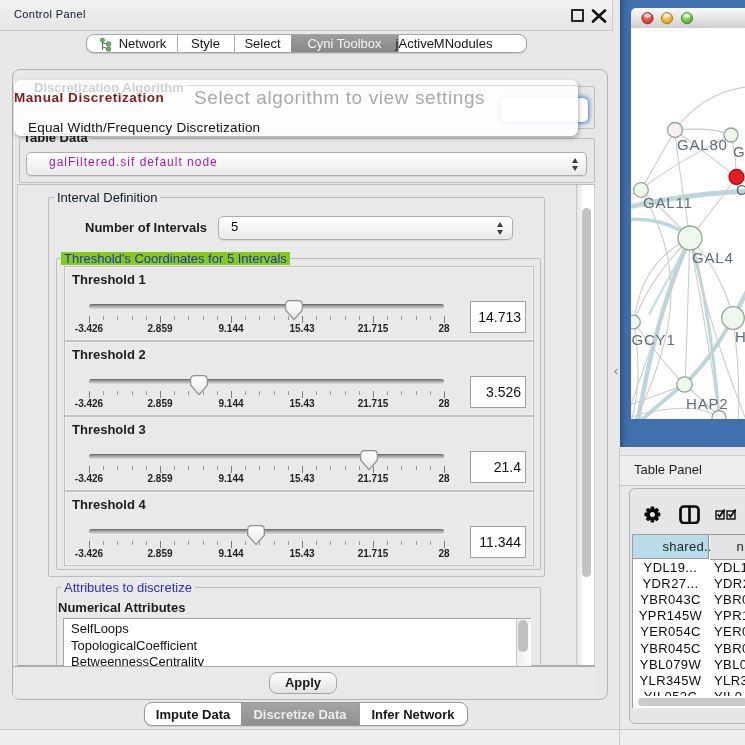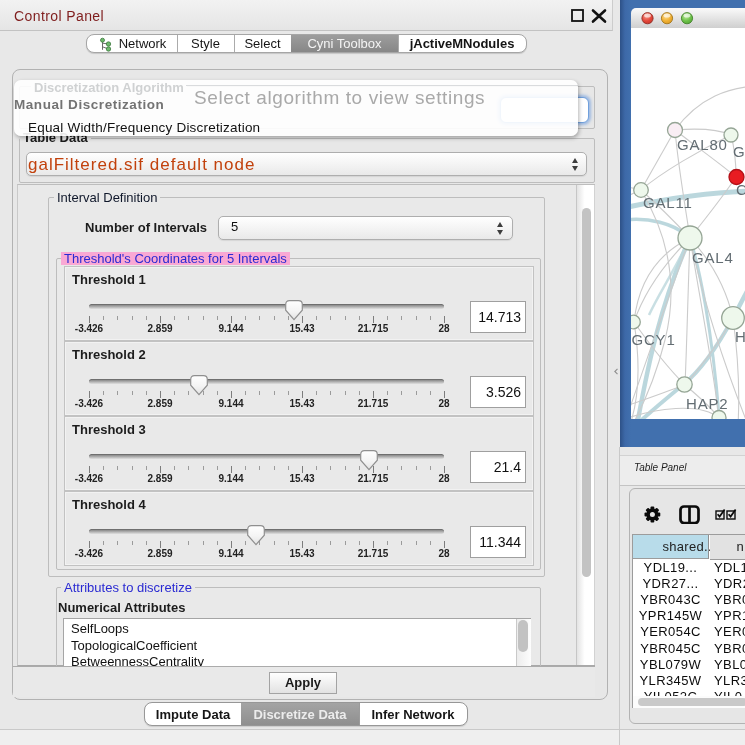--- a/index.html
+++ b/index.html
@@ -13,74 +13,74 @@
        font-size:13px;color:#151515;}
   .grp{position:absolute;border:1px solid #bdbdbd;border-radius:2px;}
   .gtitle{position:absolute;background:#e7e7e7;padding:0 3px;font-size:13px;line-height:13px;}
   .blab{font-weight:bold;font-size:13px;color:#1c1c1c;}
 </style>
 </head>
 <body>
 
 <div class="abs" style="left:0;top:0;width:612px;height:30px;
      background:linear-gradient(#f2f2f2,#e5e5e5);border-bottom:1px solid #c2c2c2;border-right:1px solid #cccccc;"></div>
-<div class="abs" style="left:14px;top:8px;font-size:14px;letter-spacing:0.4px;color:#7f1d1d;">Control Panel</div>
+<div class="abs" style="left:14px;top:8px;font-size:11px;letter-spacing:0.4px;color:#0f172a;">Control Panel</div>
 <svg class="abs" style="left:566px;top:6px;" width="46" height="20" viewBox="0 0 46 20">
   <rect x="6" y="4" width="11" height="11" fill="none" stroke="#111" stroke-width="1.8"></rect>
   <path d="M27 4.5 L39 15.5 M39 4.5 L27 15.5" stroke="#111" stroke-width="2.6" stroke-linecap="round"></path>
 </svg>
 
 <div class="abs" style="left:86px;top:34px;width:439px;height:17px;background:#ffffff;
      border:1px solid #a6a6a6;border-radius:8px;box-shadow:0 1px 1px rgba(0,0,0,0.15);overflow:hidden;">
   <div class="seg" style="left:0;width:90px;border-right:1px solid #ababab;">
     <svg width="17" height="16" viewBox="0 0 17 16" style="margin-right:4px;">
       <path d="M4.5 4.2 V13.8 M4.5 7.2 L10.5 8 M4.5 10.8 L10.5 13" stroke="#6a6a6a" stroke-width="1"></path>
       <circle cx="4.5" cy="4.2" r="2" fill="#6cb86b" stroke="#3d7a3f" stroke-width="0.8"></circle>
       <circle cx="10.5" cy="8" r="2.2" fill="#6cb86b" stroke="#3d7a3f" stroke-width="0.8"></circle>
       <circle cx="10.5" cy="13" r="2.2" fill="#6cb86b" stroke="#3d7a3f" stroke-width="0.8"></circle>
     </svg>Network</div>
   <div class="seg" style="left:90px;width:57px;border-right:1px solid #ababab;">Style</div>
   <div class="seg" style="left:147px;width:57px;border-right:1px solid #ababab;">Select</div>
   <div class="seg" style="left:204px;width:107px;border-right:1px solid #ababab;
        background:linear-gradient(#9d9d9d,#878787);color:#f4f4f4;">Cyni Toolbox</div>
-  <div class="seg" style="left:311px;width:128px;font-weight:bold;">jActiveMNodules</div>
+  <div class="seg" style="left:293px;width:128px;">jActiveMNodules</div>
 </div>
 
 <div class="abs" style="left:12px;top:69px;width:594px;height:629px;background:#e7e7e7;
      border:1px solid #b2b2b2;border-radius:8px;"></div>
 
 <div class="grp" style="left:19px;top:86px;width:574px;height:41px;"></div>
 <div class="abs blab" style="left:31px;top:80px;background:#e7e7e7;padding:0 3px;">Discretization Algorithm</div>
 <div class="abs" style="left:500px;top:97px;width:87px;height:24px;border-radius:6px;background:#fff;
      border:1.5px solid #70a0dc;box-shadow:0 0 3px 1.5px rgba(96,148,220,0.55);"></div>
 
 <div class="grp" style="left:19px;top:138px;width:574px;height:43px;"></div>
 <div class="abs blab gtitle" style="left:20px;top:131px;">Table Data</div>
 <div class="cb abs" style="left:26px;top:152px;width:559px;height:22px;"></div>
-<div class="abs" style="left:28px;top:155px;font-size:17px;letter-spacing:1px;color:#c2410c;">galFiltered.sif default node</div>
+<div class="abs" style="left:49px;top:155px;font-size:12px;letter-spacing:1px;color:#a21caf;">galFiltered.sif default node</div>
 <div class="cbarr" style="left:571.5px;top:158px;border-left:3.5px solid transparent;border-right:3.5px solid transparent;border-bottom:5px solid #3d3d3d;"></div>
 <div class="cbarr" style="left:571.5px;top:166px;border-left:3.5px solid transparent;border-right:3.5px solid transparent;border-top:5px solid #3d3d3d;"></div>
 
 <div class="abs" style="left:17px;top:184px;width:578px;height:482px;background:#e9e9e9;box-sizing:border-box;
      border-top:1px solid #bdbdbd;border-bottom:1px solid #a9a9a9;border-left:1px solid #c9c9c9;"></div>
 
 <div class="abs" style="left:576px;top:185px;width:19px;height:480px;
      background:linear-gradient(90deg,#e3e3e3,#ffffff 45%,#ffffff);border-left:1px solid #c6c6c6;border-right:1px solid #d2d2d2;box-sizing:border-box;"></div>
 <div class="abs" style="left:582px;top:208px;width:9px;height:369px;border-radius:4.5px;background:#c3c3c3;"></div>
 
 <div class="grp" style="left:48px;top:197px;width:495px;height:378px;"></div>
 <div class="gtitle" style="left:54px;top:191px;background:#e9e9e9;color:#0f172a;">Interval Definition</div>
 <div class="abs blab" style="left:85px;top:220px;">Number of Intervals</div>
 <div class="cb abs" style="left:218px;top:216px;width:293px;height:22px;"></div>
 <div class="abs" style="left:231px;top:219px;font-size:13px;color:#101010;">5</div>
 <div class="cbarr" style="left:497px;top:222px;border-left:3.5px solid transparent;border-right:3.5px solid transparent;border-bottom:5px solid #3d3d3d;"></div>
 <div class="cbarr" style="left:497px;top:230px;border-left:3.5px solid transparent;border-right:3.5px solid transparent;border-top:5px solid #3d3d3d;"></div>
 
 <div class="grp" style="left:56px;top:258px;width:483px;height:310px;"></div>
-<div class="gtitle" style="left:61px;top:252px;background:#f9a8d4;color:#2a2ad2;">Threshold's Coordinates for 5 Intervals</div>
+<div class="gtitle" style="left:61px;top:252px;background:#84cc16;color:#2a2ad2;">Threshold's Coordinates for 5 Intervals</div>
 
 <div class="abs" style="left:64px;top:266px;width:468px;height:73px;border:1px solid #c2c2c2;background:#e9e9e9;box-shadow:inset 0 0 0 1px #f2f2f2;"></div>
 <div class="abs blab" style="left:72px;top:272px;">Threshold 1</div>
 <div class="abs" style="left:89px;top:304px;width:355px;height:5px;border-radius:2.5px;background:linear-gradient(#898989,#e0e0e0);border-top:1px solid #6f6f6f;box-sizing:border-box;"></div>
 <div class="abs" style="left:89px;top:316px;width:357px;height:4px;background:repeating-linear-gradient(90deg,#9b9b9b 0 1px,transparent 1px 14.2px);"></div>
 <div class="abs" style="left:89px;top:316px;width:1px;height:7px;background:#7d7d7d;"></div>
 <div class="abs" style="left:89px;top:323px;transform:translateX(-50%);font-size:10px;font-weight:bold;color:#222;">-3.426</div>
 <div class="abs" style="left:160px;top:316px;width:1px;height:7px;background:#7d7d7d;"></div>
 <div class="abs" style="left:160px;top:323px;transform:translateX(-50%);font-size:10px;font-weight:bold;color:#222;">2.859</div>
 <div class="abs" style="left:231px;top:316px;width:1px;height:7px;background:#7d7d7d;"></div>
@@ -193,40 +193,40 @@
 
 <div class="grp" style="left:56px;top:587px;width:483px;height:100px;"></div>
 <div class="gtitle" style="left:61px;top:581px;background:#e9e9e9;color:#2a2ad2;">Attributes to discretize</div>
 <div class="abs blab" style="left:58px;top:600px;">Numerical Attributes</div>
 <div class="abs" style="left:63px;top:618px;width:466px;height:60px;background:#ffffff;border:1px solid #a5a5a5;"></div>
 <div class="abs" style="left:71px;top:621px;font-size:13px;color:#111;line-height:16.6px;">SelfLoops<br>TopologicalCoefficient<br>BetweennessCentrality</div>
 <div class="abs" style="left:516px;top:619px;width:14px;height:59px;background:linear-gradient(90deg,#ededed,#fdfdfd);border-left:1px solid #c9c9c9;"></div>
 <div class="abs" style="left:517.5px;top:619.5px;width:10px;height:32px;border-radius:5px;background:#c2c2c2;"></div>
 
 <div class="abs" style="left:13px;top:666px;width:582px;height:31px;background:#e9e9e9;border-top:1px solid #ababab;box-sizing:border-box;"></div>
-<div class="abs" style="left:269px;top:672px;width:66px;height:20px;border:1px solid #a3a3a3;border-radius:0;
+<div class="abs" style="left:269px;top:672px;width:66px;height:20px;border:1px solid #a3a3a3;border-radius:8px;
      background:linear-gradient(#ffffff,#e9e9e9 75%,#e2e2e2);text-align:center;
      font-size:13px;font-weight:bold;color:#1a1a1a;line-height:19px;">Apply</div>
 
 <div class="abs" style="left:144px;top:702px;width:322px;height:22px;background:#ffffff;
      border:1px solid #979797;border-radius:8px;box-shadow:0 1px 1px rgba(0,0,0,0.12);overflow:hidden;
      font-weight:bold;">
   <div class="seg" style="left:0;width:96px;border-right:1px solid #9b9b9b;">Impute Data</div>
   <div class="seg" style="left:214px;width:108px;">Infer Network</div>
   <div class="seg" style="left:96px;width:118px;border-right:1px solid #9b9b9b;
        background:linear-gradient(#a4a4a4,#8f8f8f);color:#ececec;">Discretize Data</div>
 </div>
 <div class="abs" style="left:0;top:729px;width:745px;height:16px;background:#efefef;border-top:1px solid #c9c9c9;"></div>
 
 <div class="abs" style="left:14px;top:80px;width:564px;height:56px;background:rgba(255,255,255,0.9);
      border-radius:7px;box-shadow:1px 2px 4px rgba(0,0,0,0.30);"></div>
 <div class="abs" style="left:31px;top:80px;font-size:13px;font-weight:bold;color:rgba(95,103,112,0.18);padding:0 3px;">Discretization Algorithm</div>
 <div class="abs" style="left:186px;top:85px;width:392px;height:1px;background:rgba(150,155,160,0.35);"></div>
 <div class="abs" style="left:194px;top:87px;font-size:19px;letter-spacing:0.6px;color:#a9a9a9;">Select algorithm to view settings</div>
-<div class="abs" style="left:14px;top:97px;font-size:13.5px;letter-spacing:0.55px;font-weight:bold;color:#737373;">Manual Discretization</div>
+<div class="abs" style="left:14px;top:90px;font-size:13.5px;letter-spacing:0.55px;font-weight:bold;color:#7f1d1d;">Manual Discretization</div>
 <div class="abs" style="left:14px;top:120px;font-size:13.5px;letter-spacing:0.2px;color:#111;padding-left:14px;">Equal Width/Frequency Discretization</div>
 
 <svg class="abs" style="left:613px;top:368px;" width="6" height="7" viewBox="0 0 6 7">
   <path d="M4.5 0.8 L1.8 3.5 L4.5 6.2" fill="none" stroke="#8f8f8f" stroke-width="1.1"></path>
 </svg>
 
 <div class="abs" style="left:620px;top:0;width:125px;height:447px;
      background:linear-gradient(90deg,#2d5187 0,#3d69a8 5px,#4170ae 11px);"></div>
 <div class="abs" style="left:631px;top:8px;width:114px;height:20px;border-radius:5px 0 0 0;
      background:linear-gradient(#fafafa,#cfcfcf);border-bottom:1px solid #9c9c9c;"></div>
@@ -315,21 +315,21 @@
     <text x="631.5" y="345">GCY1</text>
     <text x="735" y="342">H</text>
     <text x="686" y="408.5">HAP2</text>
   </g>
 </svg>
 
 <div class="abs" style="left:619px;top:447px;width:1px;height:298px;background:#c9c9c9;"></div>
 
 <div class="abs" style="left:620px;top:455px;width:125px;height:29px;background:#ededed;
      border-top:1px solid #d2d2d2;border-bottom:1px solid #c4c4c4;"></div>
-<div class="abs" style="left:634px;top:462px;font-size:10px;color:#1f1f1f;font-style:italic;">Table Panel</div>
+<div class="abs" style="left:634px;top:462px;font-size:13px;color:#1f1f1f;">Table Panel</div>
 
 <div class="abs" style="left:629px;top:488px;width:120px;height:234px;background:#e6e6e6;
      border:1px solid #b3b3b3;border-radius:6px;"></div>
 
 <svg class="abs" style="left:643px;top:505px;" width="95" height="19" viewBox="0 0 95 19">
   <g transform="translate(9.4,9.5)" fill="#0b0b0b">
     <circle r="5.9"></circle>
     <g>
       <rect x="-1.9" y="-7.9" width="3.8" height="3.4" rx="1"></rect>
       <rect x="-1.9" y="-7.9" width="3.8" height="3.4" rx="1" transform="rotate(45)"></rect>

